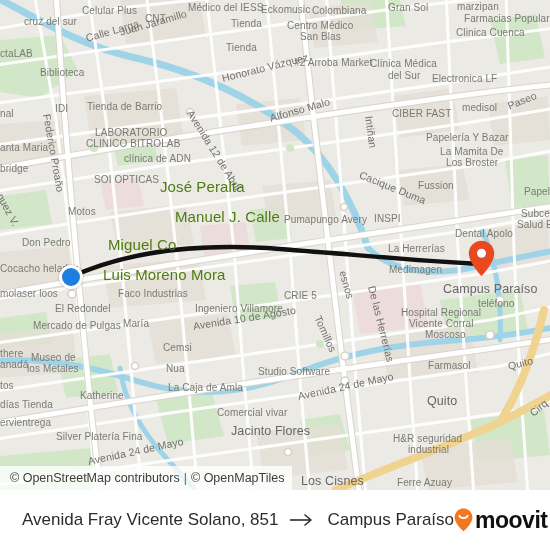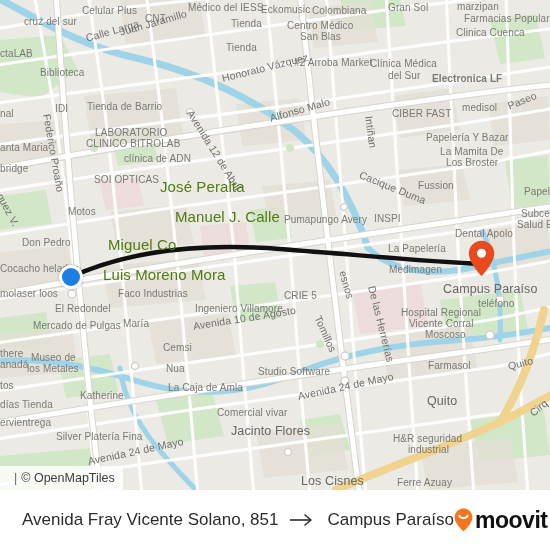--- a/index.html
+++ b/index.html
@@ -265,21 +265,21 @@
         <div class="lbl poi" style="left: 464px; top: 13px;">Farmacias Popular</div>
         <div class="lbl poi" style="left: 417px; top: 27px; margin-left: 39px;">Clinica Cuenca</div>
         <div class="lbl poi" style="left: 226px; top: 42px;">Tienda</div>
         <div class="lbl street" style="left: 86px; top: 32px; transform: rotate(-16deg);">Calle Larga</div>
         <div class="lbl street" style="left: 120px; top: 26px; transform: rotate(-16deg);">Juan Jaramillo</div>
         <div class="lbl poi" style="left: 0px; top: 48px;">ctaLAB</div>
         <div class="lbl poi" style="left: 40px; top: 67px;">Biblioteca</div>
         <div class="lbl poi" style="left: 278px; top: 57px; padding-left: 16px;">#2 Arroba Market</div>
         <div class="lbl poi" style="left: 370px; top: 58px;">Clínica Médica</div>
         <div class="lbl poi" style="left: 388px; top: 70px;">del Sur</div>
-        <div class="lbl poi" style="left: 432px; top: 73px; font-weight: bold;">Electronica LF</div>
+        <div class="lbl poi" style="left: 432px; top: 73px;">Electronica LF</div>
         <div class="lbl street" style="left: 222px; top: 72px; transform: rotate(-14deg);">Honorato Vázquez</div>
         <div class="lbl poi" style="left: 55px; top: 103px;">IDI</div>
         <div class="lbl poi" style="left: 87px; top: 101px;">Tienda de Barrio</div>
         <div class="lbl poi" style="left: 392px; top: 108px;">CIBER FAST</div>
         <div class="lbl poi" style="left: 462px; top: 102px;">medisol</div>
         <div class="lbl poi" style="left: 0px; top: 108px;">nal</div>
         <div class="lbl street" style="left: 508px; top: 100px; transform: rotate(-22deg);">Paseo</div>
         <div class="lbl street" style="left: 270px; top: 112px; transform: rotate(-16deg);">Alfonso Malo</div>
         <div class="lbl street" style="left: 190px; top: 105px; transform: rotate(58deg);">Avenida 12 de Abril</div>
         <div class="lbl poi" style="left: 95px; top: 127px;">LABORATORIO</div>
@@ -300,21 +300,21 @@
         <div class="lbl poi" style="left: 68px; top: 206px;">Motos</div>
         <div class="lbl big" style="left: 175px; top: 208px;">Manuel J. Calle</div>
         <div class="lbl poi" style="left: 284px; top: 214px; text-align: right;">Pumapungo Avery</div>
         <div class="lbl poi" style="left: 374px; top: 213px;">INSPI</div>
         <div class="lbl poi" style="left: 524px; top: 186px;">Papele</div>
         <div class="lbl poi" style="left: 521px; top: 208px;">Subce</div>
         <div class="lbl poi" style="left: 517px; top: 219px;">Salud E</div>
         <div class="lbl poi" style="left: 455px; top: 228px;">Dental Apolo</div>
         <div class="lbl poi" style="left: 22px; top: 237px;">Don Pedro</div>
         <div class="lbl big" style="left: 108px; top: 236px;">Miguel Co</div>
-        <div class="lbl poi" style="left: 388px; top: 243px;">La Papelería</div>
+        <div class="lbl poi" style="left: 388px; top: 243px;">La Herrerías</div>
         <div class="lbl poi" style="left: 0px; top: 263px;">Cocacho helados</div>
         <div class="lbl big" style="left: 103px; top: 266px;">Luis Moreno Mora</div>
         <div class="lbl poi" style="left: 389px; top: 264px;">Medimagen</div>
         <div class="lbl med" style="left: 443px; top: 282px;">Campus Paraíso</div>
         <div class="lbl poi" style="left: 478px; top: 298px;">teléfono</div>
         <div class="lbl poi" style="left: 0px; top: 288px;">molaser loos</div>
         <div class="lbl poi" style="left: 55px; top: 303px;">El Redondel</div>
         <div class="lbl poi" style="left: 118px; top: 288px;">Faco Industrias</div>
         <div class="lbl poi" style="left: 195px; top: 303px;">Ingeniero Villamore</div>
         <div class="lbl poi" style="left: 284px; top: 290px;">CRIE 5</div>
@@ -359,20 +359,21 @@
     <div id="dest-pin">
       <svg width="27" height="37" viewBox="0 0 27 37">
         <path d="M13.5 0.8 C6.4 0.8 0.8 6.4 0.8 13.5 C0.8 22.8 13.5 36.2 13.5 36.2
                  C13.5 36.2 26.2 22.8 26.2 13.5 C26.2 6.4 20.6 0.8 13.5 0.8 Z" fill="#e8491f"></path>
         <circle cx="13.5" cy="13.3" r="4.5" fill="#ffffff"></circle>
       </svg>
     </div>
 
 
     <div id="attribution">
+      <span>© OpenStreetMap contributors</span>
       <span class="sep">|</span>
       <span>© OpenMapTiles</span>
     </div>
   </div>
 
   <div id="footer">
     <div id="route-summary">
       <span>Avenida Fray Vicente Solano, 851</span>
       <span id="route-arrow">
         <svg width="26" height="14" viewBox="0 0 26 14">

